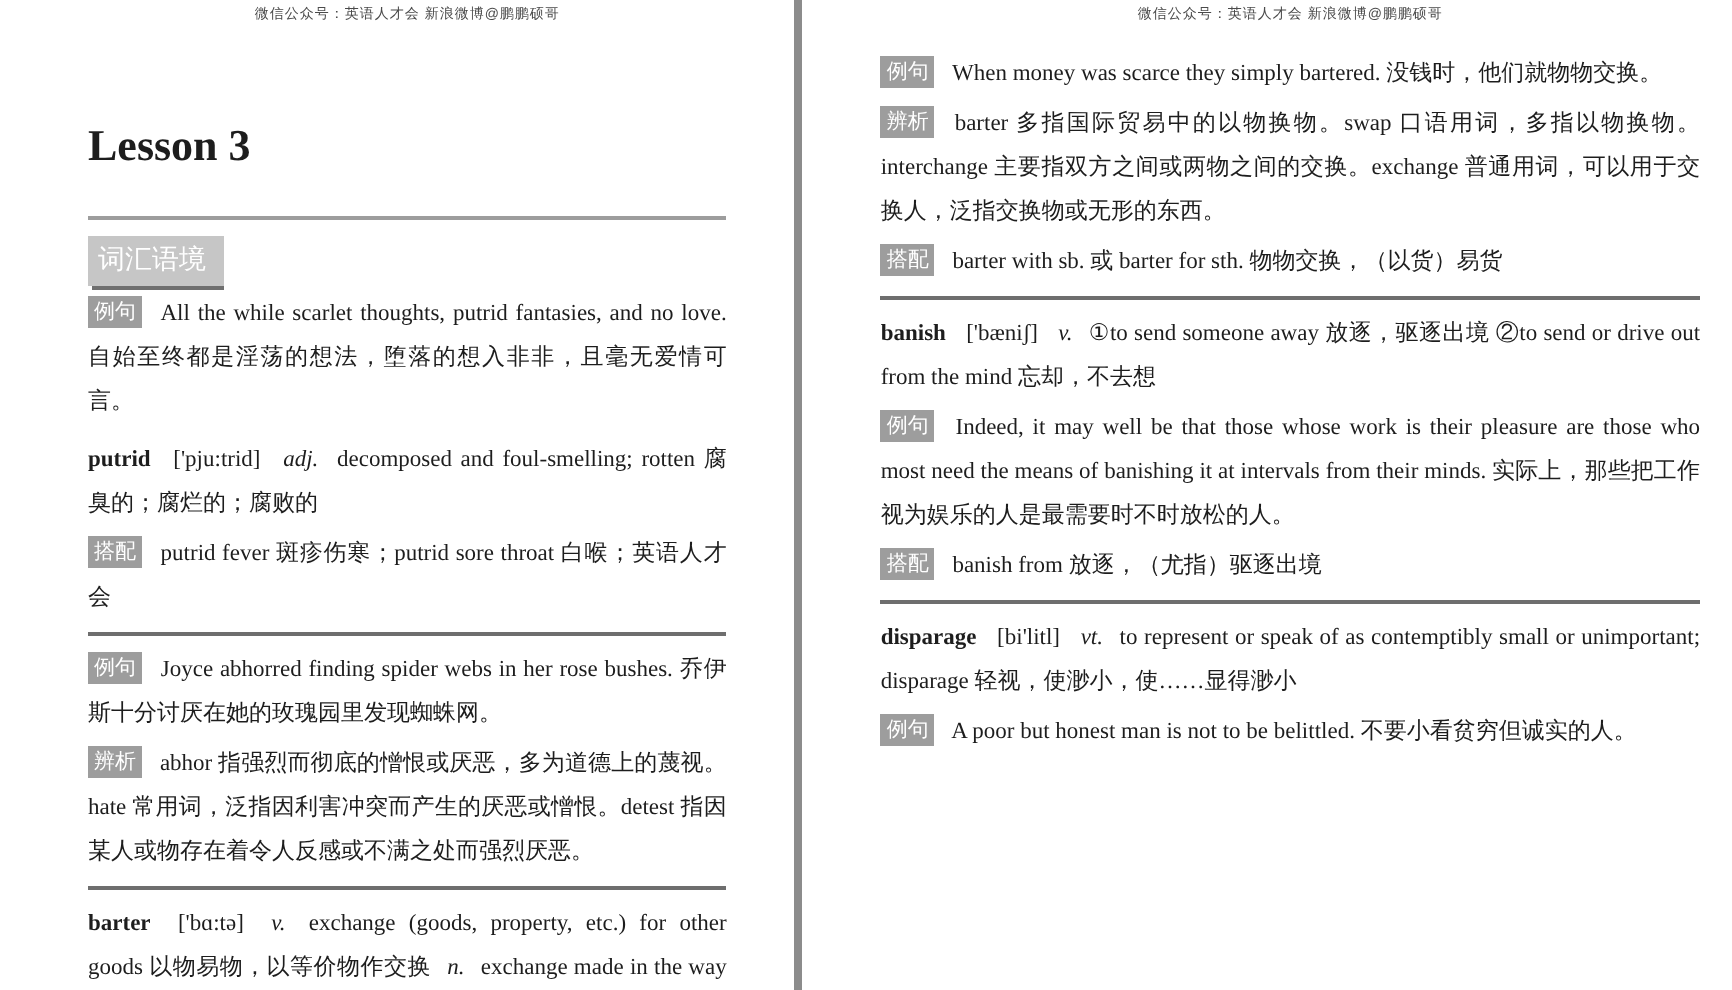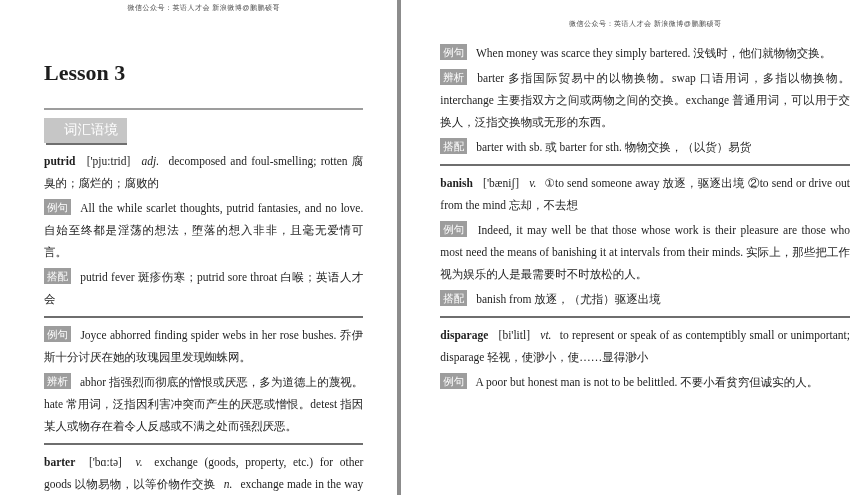--- a/index.html
+++ b/index.html
@@ -3,34 +3,34 @@
 <meta charset="utf-8">
 <style>
   html,body{margin:0;padding:0;background:#ffffff;}
   .app{
     width:866px;height:495px;background:#ffffff;display:flex;overflow:hidden;
     font-family:"Liberation Serif","DejaVu Serif",serif;color:#1d1d1d;
   }
   .page{box-sizing:border-box;position:relative;height:495px;}
   .page-left{width:435px;padding:0 34px 0 44px;}
   .page-gutter{width:4px;height:495px;background:#8c8c8c;flex:none;}
-  .page-right{width:513px;padding:16px 16px 0 39px;}
+  .page-right{width:513px;padding:0 16px 0 39px;}
   .mini-header{
     text-align:center;font-size:7px;line-height:9px;padding-top:3px;color:#4a4a4a;
     font-family:"Liberation Sans","DejaVu Sans",sans-serif;letter-spacing:0.5px;height:9px;
     white-space:nowrap;overflow:hidden;
   }
   .lesson-title{
     text-align:left;font-size:22px;line-height:26px;font-weight:bold;
     margin:48px 0 0 0;
   }
   .title-rule{border:none;border-top:2px solid #9d9d9d;margin:22px 0 0 0;}
   .section-box{
     display:inline-block;background:#c6c6c6;color:#ffffff;
-    font-size:13.5px;line-height:18px;padding:3px 9px 4px 20px;margin-top:8px;
+    font-size:13.5px;line-height:18px;padding:3px 9px 4px 5px;margin-top:8px;
     font-family:"Liberation Sans","DejaVu Sans",sans-serif;
     box-shadow:1px 3px 0 -1px #6f6f6f;
   }
   .para{
     font-size:11.5px;line-height:22px;text-align:justify;
     margin:3px 0 0 0;
   }
   .para.first{margin-top:7px;}
   .entry-rule{border:none;border-top:2px solid #6e6e6e;margin:6px 0;}
   .hw{font-weight:bold;margin-right:7px;}
@@ -50,29 +50,29 @@
 
   <div class="page page-left">
     <div class="mini-header">微信公众号：英语人才会 新浪微博@鹏鹏硕哥</div>
 
     <h1 class="lesson-title">Lesson 3</h1>
     <hr class="title-rule">
 
     <span class="section-box">词汇语境</span>
 
     
+    <p class="para">
+      <span class="tag">例句</span>
+      <span>All the while scarlet thoughts, putrid fantasies, and no love. 自始至终都是淫荡的想法，堕落的想入非非，且毫无爱情可言。</span>
+    </p>
     <p class="para first">
       <span class="hw">putrid</span>
       <span class="ph">['pju:trid]</span>
       <span class="pos">adj.</span>
       <span class="def">decomposed and foul-smelling; rotten 腐臭的；腐烂的；腐败的</span>
-    </p>
-    <p class="para">
-      <span class="tag">例句</span>
-      <span>All the while scarlet thoughts, putrid fantasies, and no love. 自始至终都是淫荡的想法，堕落的想入非非，且毫无爱情可言。</span>
     </p>
     <p class="para">
       <span class="tag">搭配</span>
       <span>putrid fever 斑疹伤寒；putrid sore throat 白喉；英语人才会</span>
     </p>
 
     <hr class="entry-rule">
 
     
     <p class="para">

